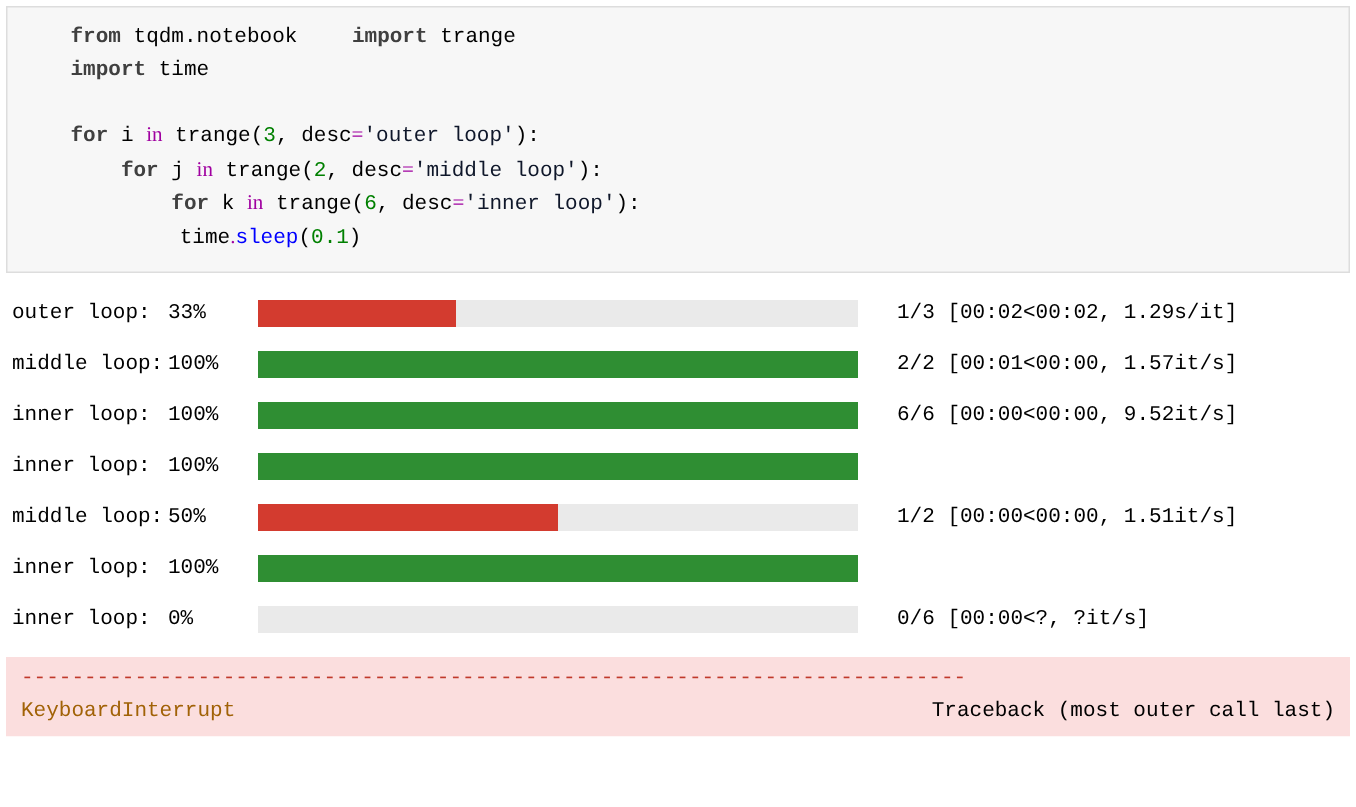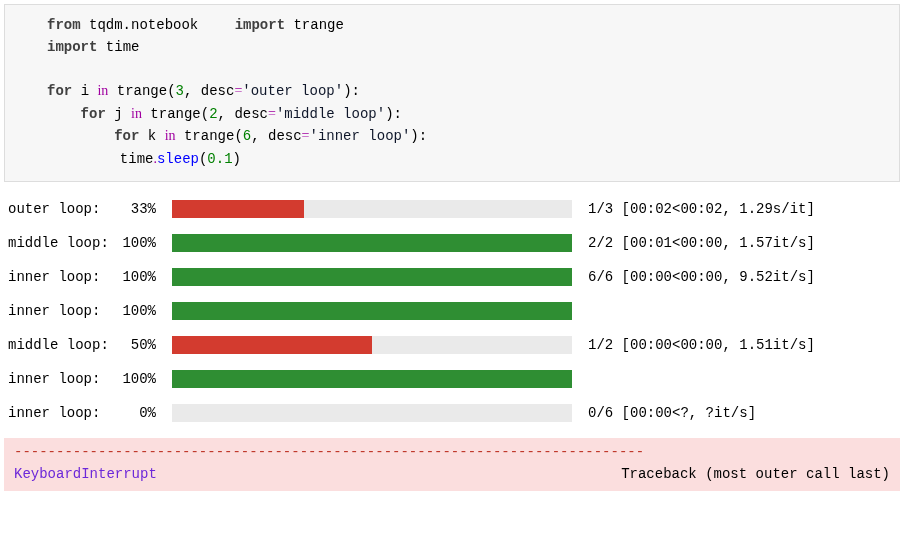--- a/index.html
+++ b/index.html
@@ -36,46 +36,45 @@
     align-items: center;
     gap: 16px;
     margin: 0 0 16px 0;
     white-space: nowrap;
   }
   .plabel {
     width: 88px;
   }
   .ppct {
     width: 44px;
-    text-align: right;
   }
   .pbar {
     width: 400px;
     height: 18px;
     background: #eaeaea;
     position: relative;
   }
   .pfill {
     height: 100%;
   }
   .pfill.green { background: #2f8e33; }
   .pfill.red   { background: #d33b2f; }
   .pmeta {
-    margin-left: 0;
+    margin-left: 10px;
   }
 
   .traceback {
     background: #fbdede;
     padding: 4px 10px 6px 10px;
     margin: 0 4px;
     line-height: 1.55;
   }
   .tb-dash { color: #c0392b; white-space: pre; overflow: hidden;}
   .tb-line { display: flex; }
-  .tb-err { color: #6d28d9; }
+  .tb-err { color: #a16207; }
   .tb-mid { flex: 1; }
   .tb-right { color: #000; }
 </style>
 </head>
 <body>
 
 <div class="code-cell"><span class="kw">from</span> <span class="nm">tqdm.notebook</span> <span class="kw">import</span> <span class="nm">trange</span>
 <span class="kw">import</span> <span class="nm">time</span>
 
 <span class="kw">for</span> <span class="nm">i</span> <span class="op">in</span> <span class="nm">trange</span>(<span class="num">3</span>, <span class="nm">desc</span><span class="op">=</span><span class="str">'outer loop'</span>):

